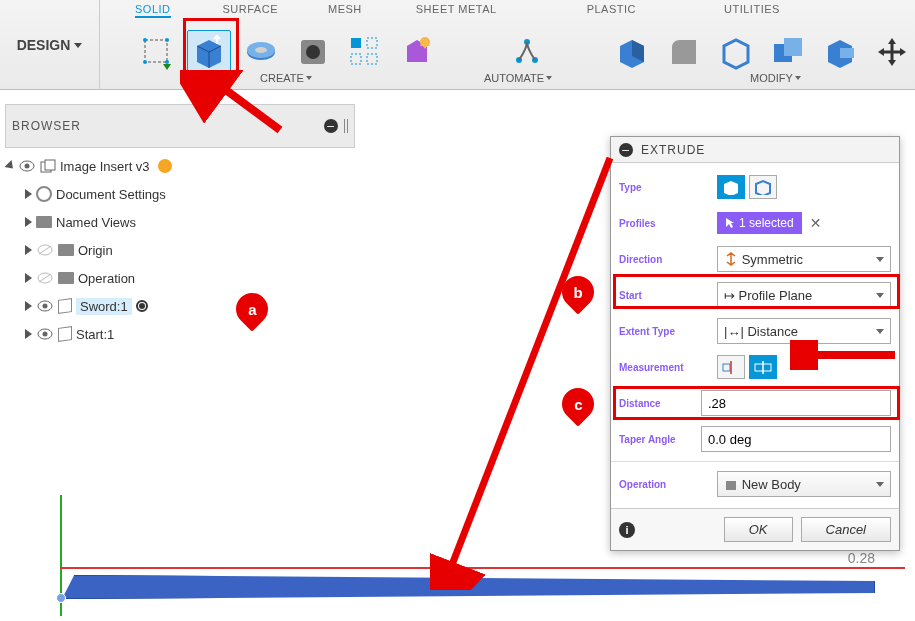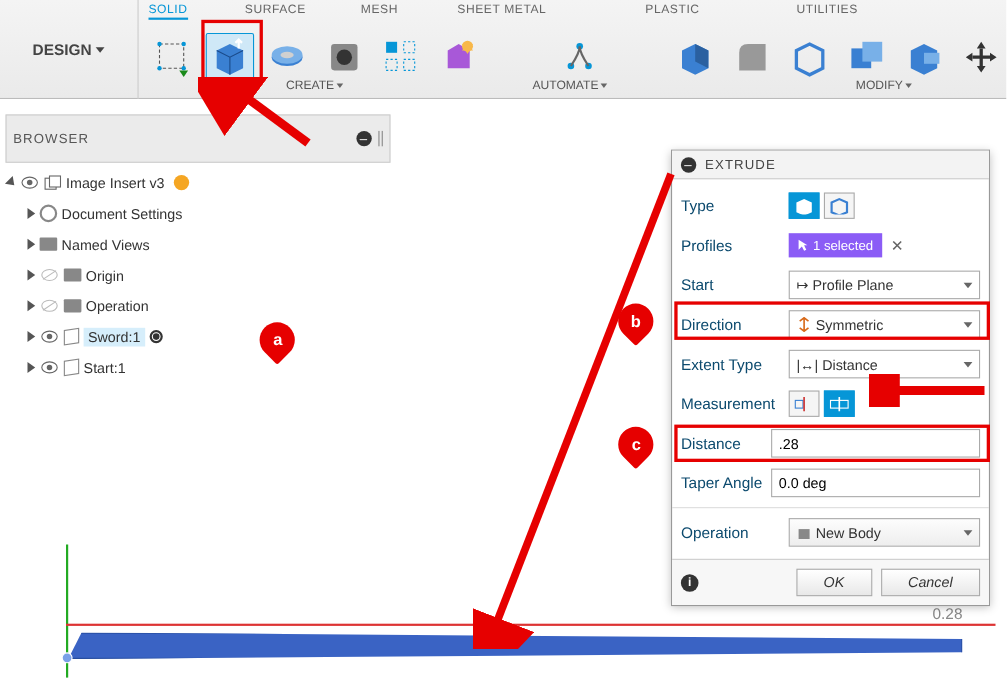--- a/index.html
+++ b/index.html
@@ -1,30 +1,30 @@
 <!DOCTYPE html>
 <html><head>
 <meta charset="utf-8">
 <style>
   * { box-sizing: border-box; margin: 0; padding: 0; font-family: Arial, Helvetica, sans-serif; }
   body { background: #fff; width: 915px; height: 621px; position: relative; overflow: hidden; font-size: 13px; color: #333; }
 
   
   .ribbon { position: absolute; left: 0; top: 0; right: 0; height: 90px; background: linear-gradient(#f4f4f4,#eaeaea); border-bottom: 1px solid #bbb; }
-  .design-area { position: absolute; left: 0; top: 0; width: 126px; height: 90px; border-right: 1px solid #ccc; display:flex; align-items:center; justify-content:center;}
+  .design-area { position: absolute; left: 0; top: 0; width: 100px; height: 90px; border-right: 1px solid #ccc; display:flex; align-items:center; justify-content:center;}
   .design-btn { font-size: 14px; font-weight: bold; color:#444; display:flex; align-items:center; gap:4px;}
   .ribbon-tabs { position:absolute; left:135px; top:0; right:0; height:18px; display:flex; gap:40px; font-size:11px; color:#666; padding-top:3px;}
   .ribbon-tab { letter-spacing:0.5px; position:relative;}
   .ribbon-tab.active { color:#0696d7; border-bottom:2px solid #0696d7; padding-bottom:2px;}
   .ribbon-tools { position:absolute; left:135px; top:22px; height:60px; display:flex; align-items:center; gap:8px;}
   .tool-icon { width:44px; height:44px; display:flex; align-items:center; justify-content:center; border-radius:2px; position:relative;}
   .highlight-box { border:3px solid #e60000; position:absolute; pointer-events:none;}
   .create-label { position:absolute; left:260px; top:72px; font-size:11px; color:#555; display:flex; align-items:center; gap:2px;}
   .automate-label { position:absolute; left:484px; top:72px; font-size:11px; color:#555; display:flex; align-items:center; gap:2px;}
-  .modify-label { position:absolute; left:778px; top:72px; font-size:11px; color:#555; display:flex; align-items:center; gap:2px;}
+  .modify-label { position:absolute; left:750px; top:72px; font-size:11px; color:#555; display:flex; align-items:center; gap:2px;}
 
   
   .browser { position:absolute; left:5px; top:104px; width:350px;}
   .browser-header { background:#ebebeb; border:1px solid #ccc; height:44px; display:flex; align-items:center; padding:0 6px; font-size:12px; color:#555; letter-spacing:1px; justify-content:space-between;}
   .browser-body { padding:4px 2px;}
   .tree-row { display:flex; align-items:center; height:28px; gap:4px; font-size:13px; color:#333;}
   .tree-indent { display:inline-block; width:14px;}
   .tri { width:0; height:0; border-top:5px solid transparent; border-bottom:5px solid transparent; border-left:7px solid #555; display:inline-block;}
   .tri.open { transform: rotate(45deg);}
   .eye { width:18px; height:14px; display:inline-flex; align-items:center; justify-content:center;}
@@ -42,21 +42,21 @@
   .axis-v { position:absolute; left:0; top:0; bottom:0; width:2px; background:#2a2;}
   .sword-shape { position:absolute; left:2px; top:80px; right:30px; height:24px; background:#3a63c4; border:1px solid #244a9a; clip-path: polygon(0 100%, 1.5% 0, 100% 25%, 100% 75%, 1.5% 100%);}
   .sword-origin { position:absolute; left:-4px; top:98px; width:10px; height:10px; border:1px solid #fff; background:#7aa0e8; border-radius:50%;}
   .dim-label { position:absolute; right:30px; top:55px; color:#888; font-size:14px;}
 
   
   .extrude { position:absolute; right:15px; top:136px; width:290px; background:#fff; border:1px solid #999; box-shadow:0 2px 8px rgba(0,0,0,0.25);}
   .ex-header { background:#f3f3f3; border-bottom:1px solid #ccc; height:26px; display:flex; align-items:center; gap:8px; padding:0 8px; font-size:12px; color:#444; letter-spacing:1px;}
   .ex-body { padding:6px 8px;}
   .ex-row { display:flex; align-items:center; min-height:36px; gap:8px;}
-  .ex-label { width:90px; font-size:14px; color:#0c4a6e;}
+  .ex-label { width:90px; font-size:10px; color:#8b5cf6;font-weight:bold;}
   .ex-ctrl { flex:1; display:flex; align-items:center; gap:4px;}
   .sel-badge { background:#8b5cf6; color:#fff; padding:4px 8px; font-size:12px; display:inline-flex; align-items:center; gap:4px;}
   .x-clear { color:#666; font-size:14px; padding:0 4px;}
   .drop { border:1px solid #aaa; height:26px; flex:1; display:flex; align-items:center; padding:0 6px; font-size:13px; color:#333; background:#fff; position:relative;}
   .drop .caret { margin-left:auto; border-top:5px solid #666; border-left:4px solid transparent; border-right:4px solid transparent;}
   .input-box { border:1px solid #aaa; height:26px; flex:1; padding:0 6px; font-size:13px; background:#fff;}
   .btn-icon { width:28px; height:24px; border:1px solid #aaa; background:#f5f5f5; display:inline-flex; align-items:center; justify-content:center;}
   .btn-icon.active { background:#0696d7; border-color:#0696d7;}
   .ex-sep { border-top:1px solid #ddd; margin:4px -8px;}
   .ex-footer { display:flex; justify-content:flex-end; gap:8px; padding:8px; border-top:1px solid #ccc; background:#f7f7f7; align-items:center;}
@@ -324,31 +324,31 @@
         <span class="sel-badge">
           <svg width="10" height="12">
               <path d="M1 1 L1 10 L4 7 L6 11 L8 10 L6 6 L9 6 Z" fill="#fff"></path>
             </svg>
           <span>1 selected</span>
         </span>
         <span class="x-clear">✕</span>
       </div>
     </div>
     <div class="ex-row">
-      <div class="ex-label">Start</div>
-      <div class="ex-ctrl">
-          <div class="drop"><span>↦</span>&nbsp;<span>Profile Plane</span><span class="caret"></span></div>
-        </div>
-    </div>
-    <div class="ex-row">
       <div class="ex-label">Direction</div>
       <div class="ex-ctrl">
           <div class="drop"><svg width="14" height="14">
               <path d="M7 1 L7 13 M3 4 L7 1 L11 4 M3 10 L7 13 L11 10" stroke="#d86a1a" stroke-width="1.5" fill="none"></path>
             </svg>&nbsp;<span>Symmetric</span><span class="caret"></span></div>
+        </div>
+    </div>
+    <div class="ex-row">
+      <div class="ex-label">Start</div>
+      <div class="ex-ctrl">
+          <div class="drop"><span>↦</span>&nbsp;<span>Profile Plane</span><span class="caret"></span></div>
         </div>
     </div>
     <div class="ex-row">
       <div class="ex-label">Extent Type</div>
       <div class="ex-ctrl">
           <div class="drop"><span>|↔|</span>&nbsp;<span>Distance</span><span class="caret"></span></div>
         </div>
     </div>
     <div class="ex-row">
       <div class="ex-label">Measurement</div>

